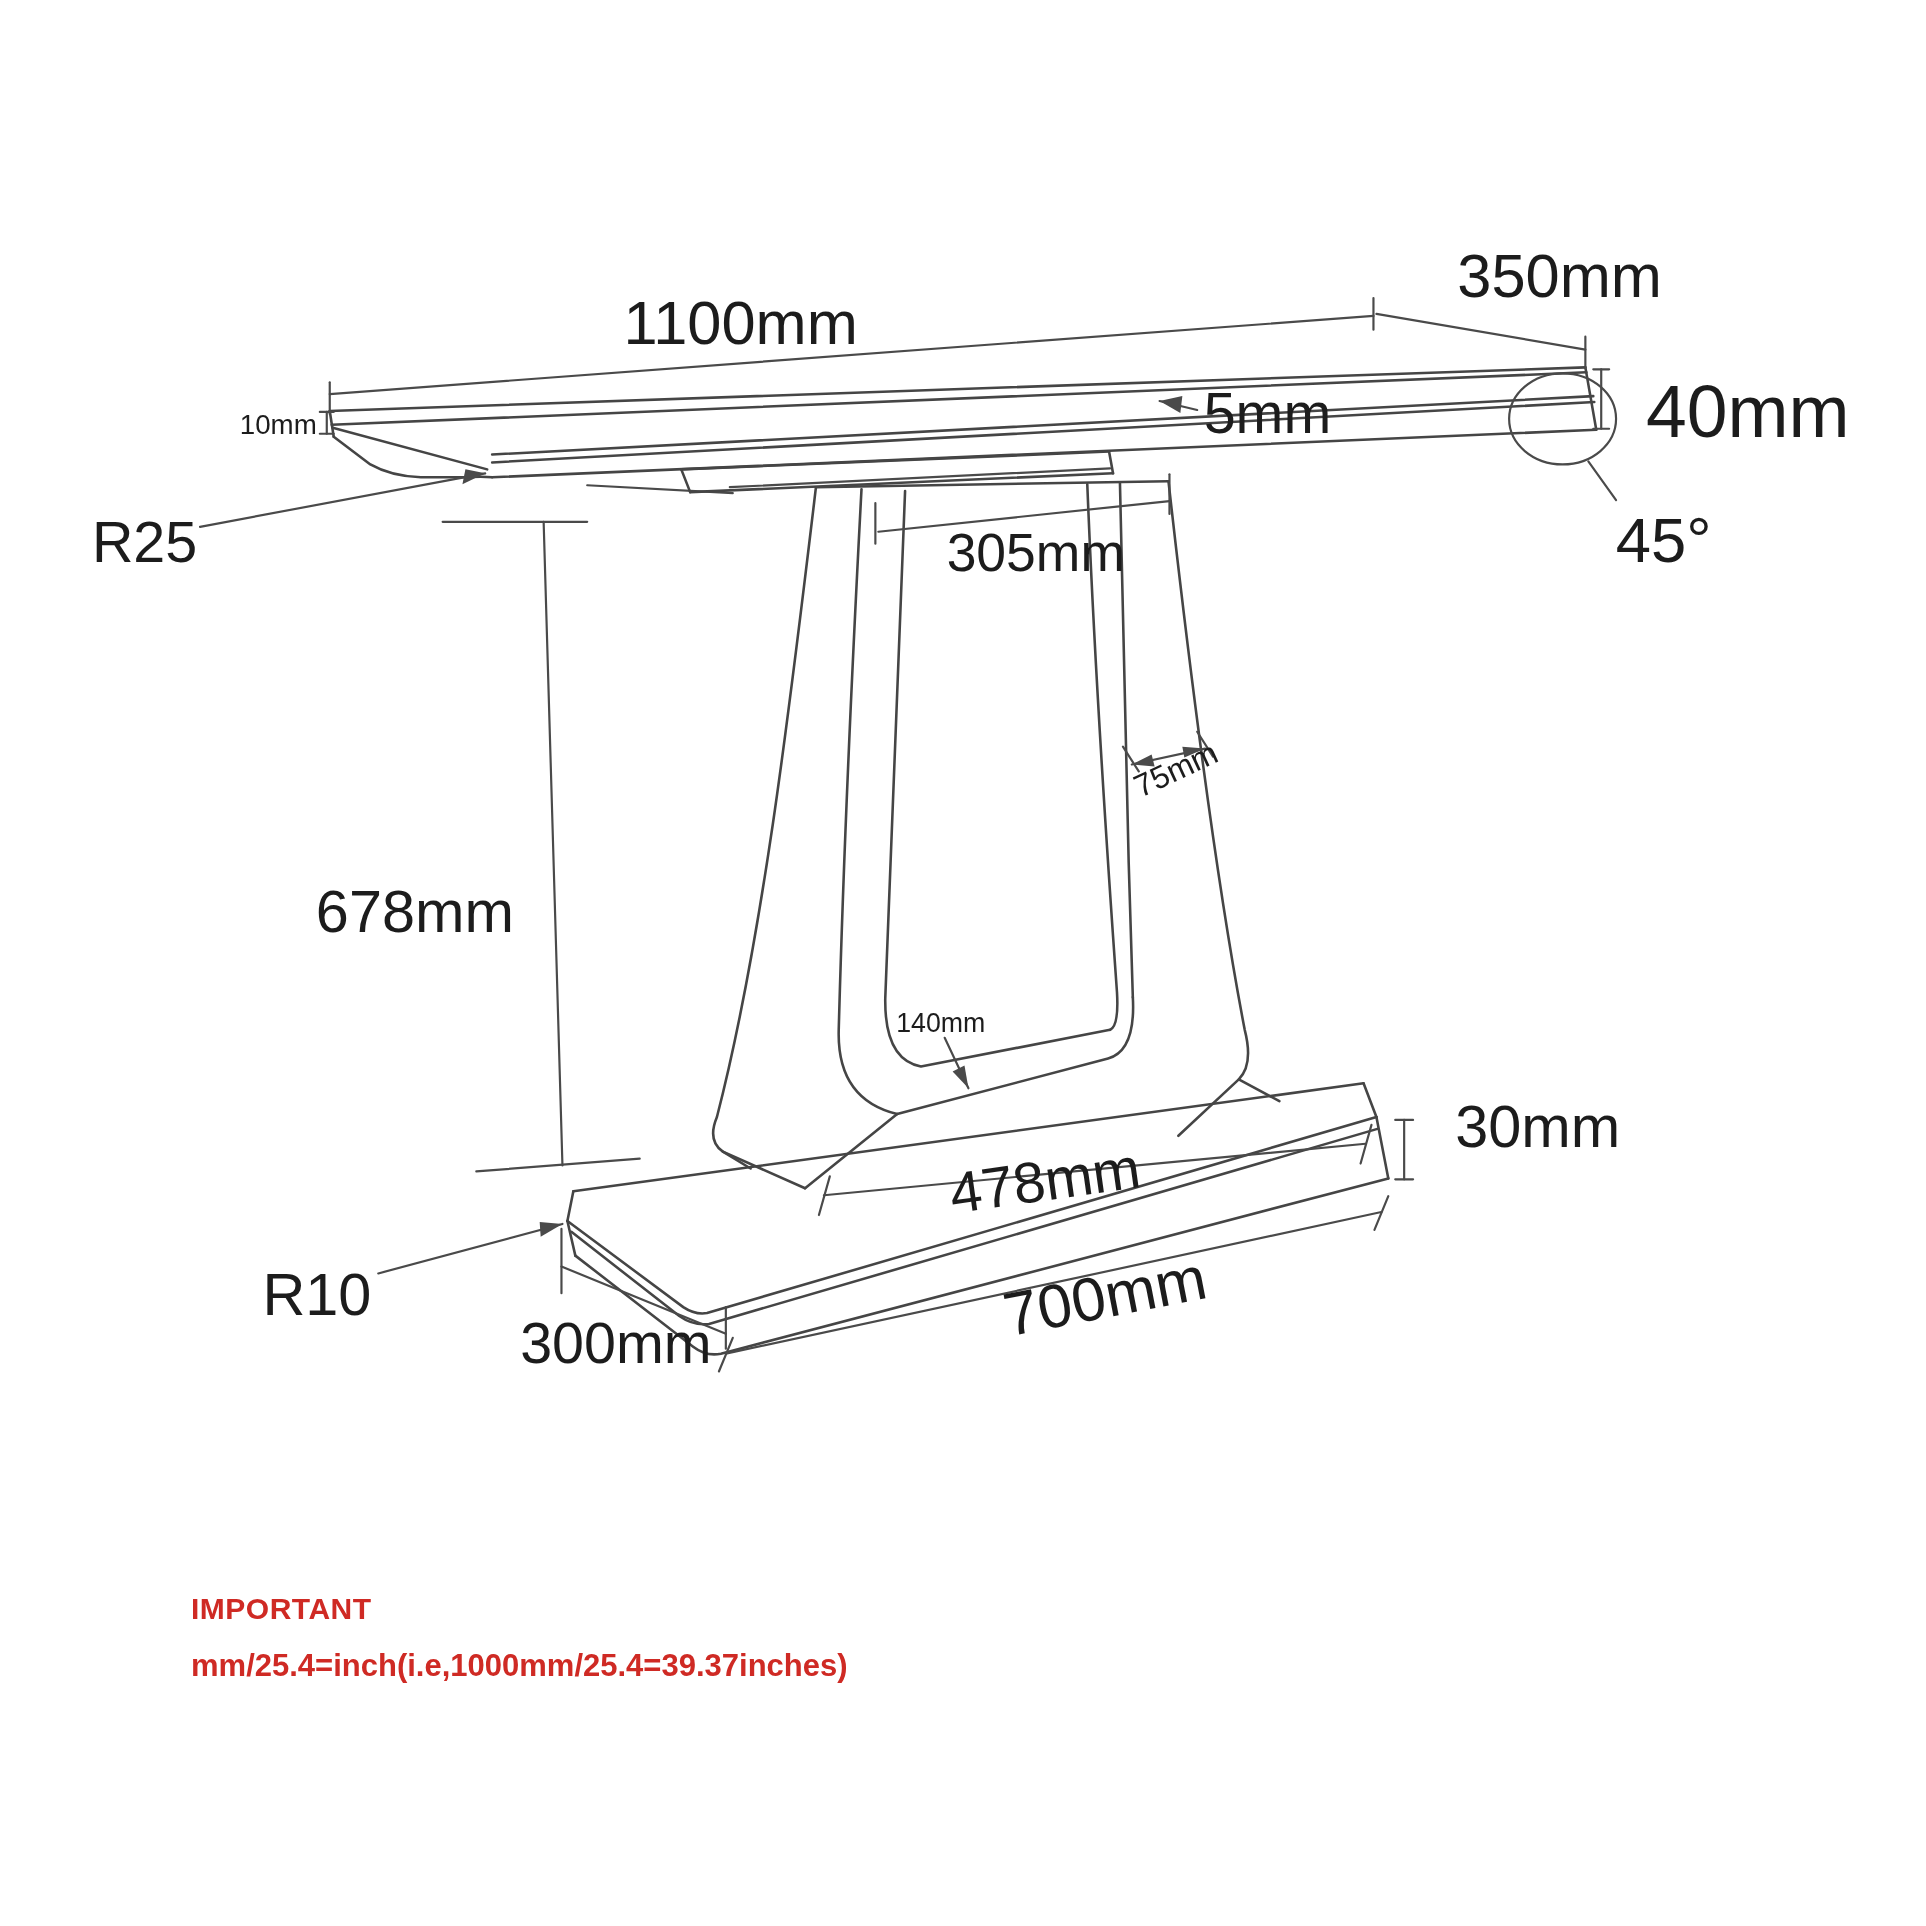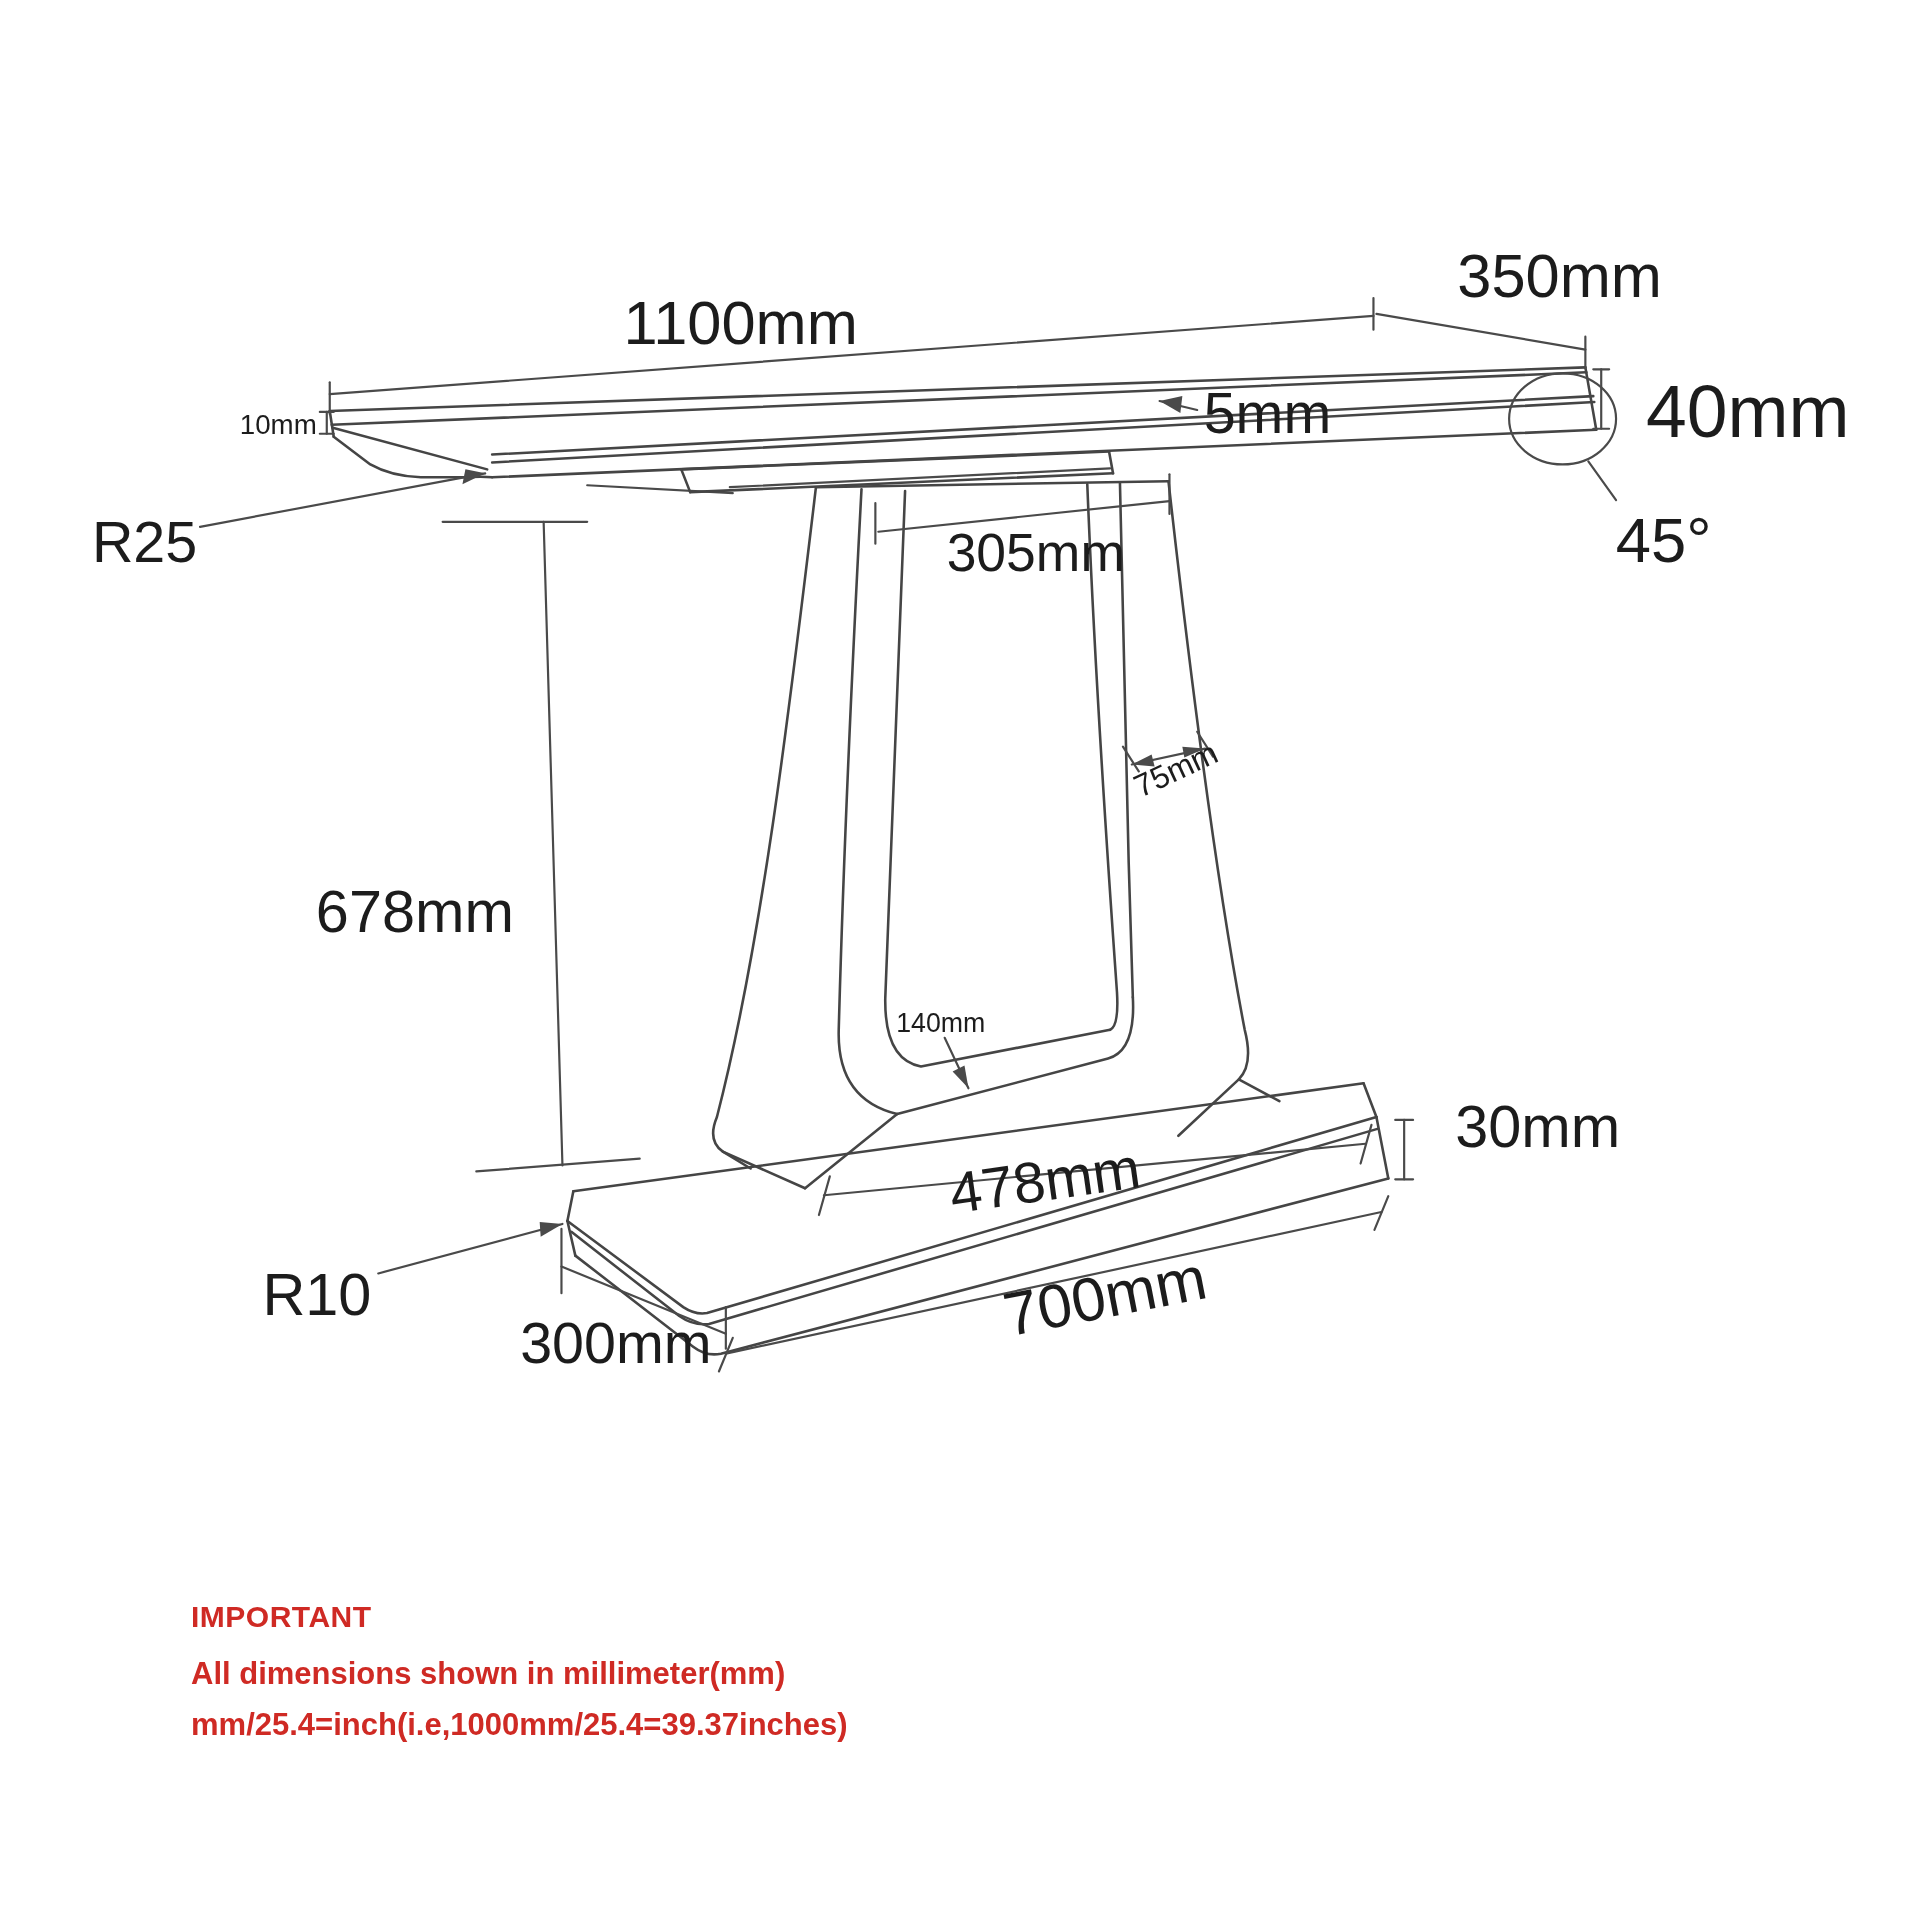--- a/index.html
+++ b/index.html
@@ -12,21 +12,21 @@
   .outline{fill:none;stroke:#454545;stroke-width:2.6;stroke-linecap:round;stroke-linejoin:round;}
   .thin{fill:none;stroke:#4a4a4a;stroke-width:2.2;stroke-linecap:round;stroke-linejoin:round;}
   .dim{fill:none;stroke:#4a4a4a;stroke-width:2.2;stroke-linecap:round;}
   .ah{fill:#4a4a4a;stroke:none;}
   text{fill:#1c1c1c;font-family:"Liberation Sans", sans-serif;}
   .lab{text-anchor:middle;}
   .notes{
     position:absolute;left:191px;top:1584px;width:752px;
     color:#cf2a24;font-weight:bold;
   }
-  .notes p{margin:16px 0 17px 0;font-size:31px;line-height:34px;}
+  .notes p{margin:8px 0 17px 0;font-size:31px;line-height:34px;}
   .notes p.head{font-size:30px;margin-bottom:23px;letter-spacing:0.5px;}
 </style>
 </head>
 <body>
 
 <div class="stage">
   <svg width="1927" height="1927" viewBox="0 0 1946 1946">
 
     <g>
       <path class="outline" d="M333,415 L1601,371"></path>
@@ -179,17 +179,16 @@
     <text class="lab" x="950" y="1042" font-size="27">140mm</text>
     <text class="lab" transform="translate(1058,1212) rotate(-8)" font-size="58">478mm</text>
     <text class="lab" x="1553" y="1158" font-size="60">30mm</text>
     <text class="lab" x="320" y="1328" font-size="60">R10</text>
     <text class="lab" x="622" y="1376" font-size="58">300mm</text>
     <text class="lab" transform="translate(1120,1330) rotate(-11)" font-size="62">700mm</text>
   </svg>
 
   <div class="notes">
     <p class="head">IMPORTANT</p>
-    <p>All dimensions shown in millimeter(mm)</p>
     <p>mm/25.4=inch(i.e,1000mm/25.4=39.37inches)</p>
   </div>
 </div>
 
 
 </body></html>

